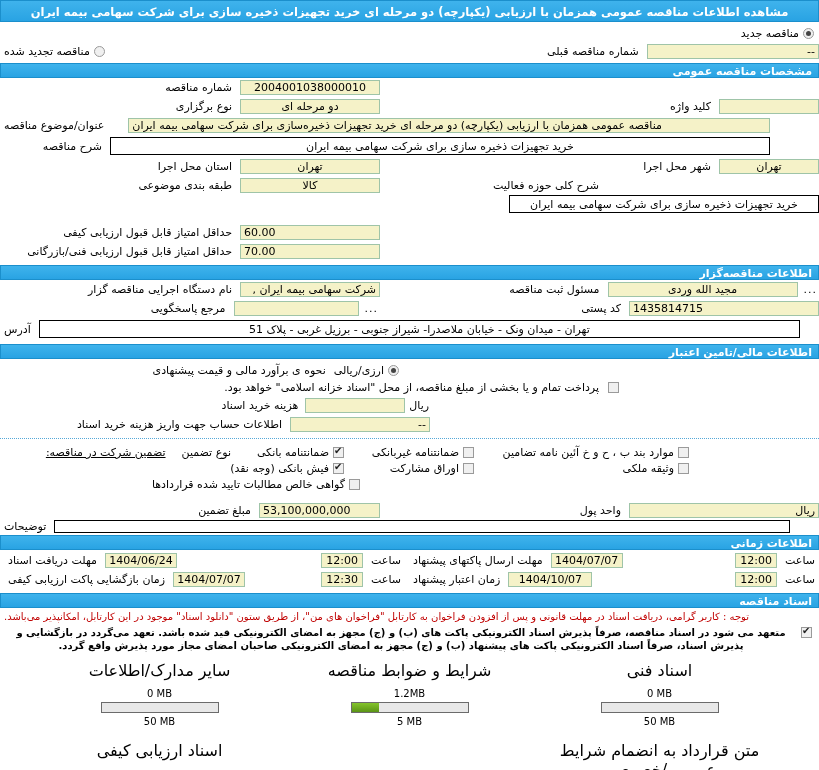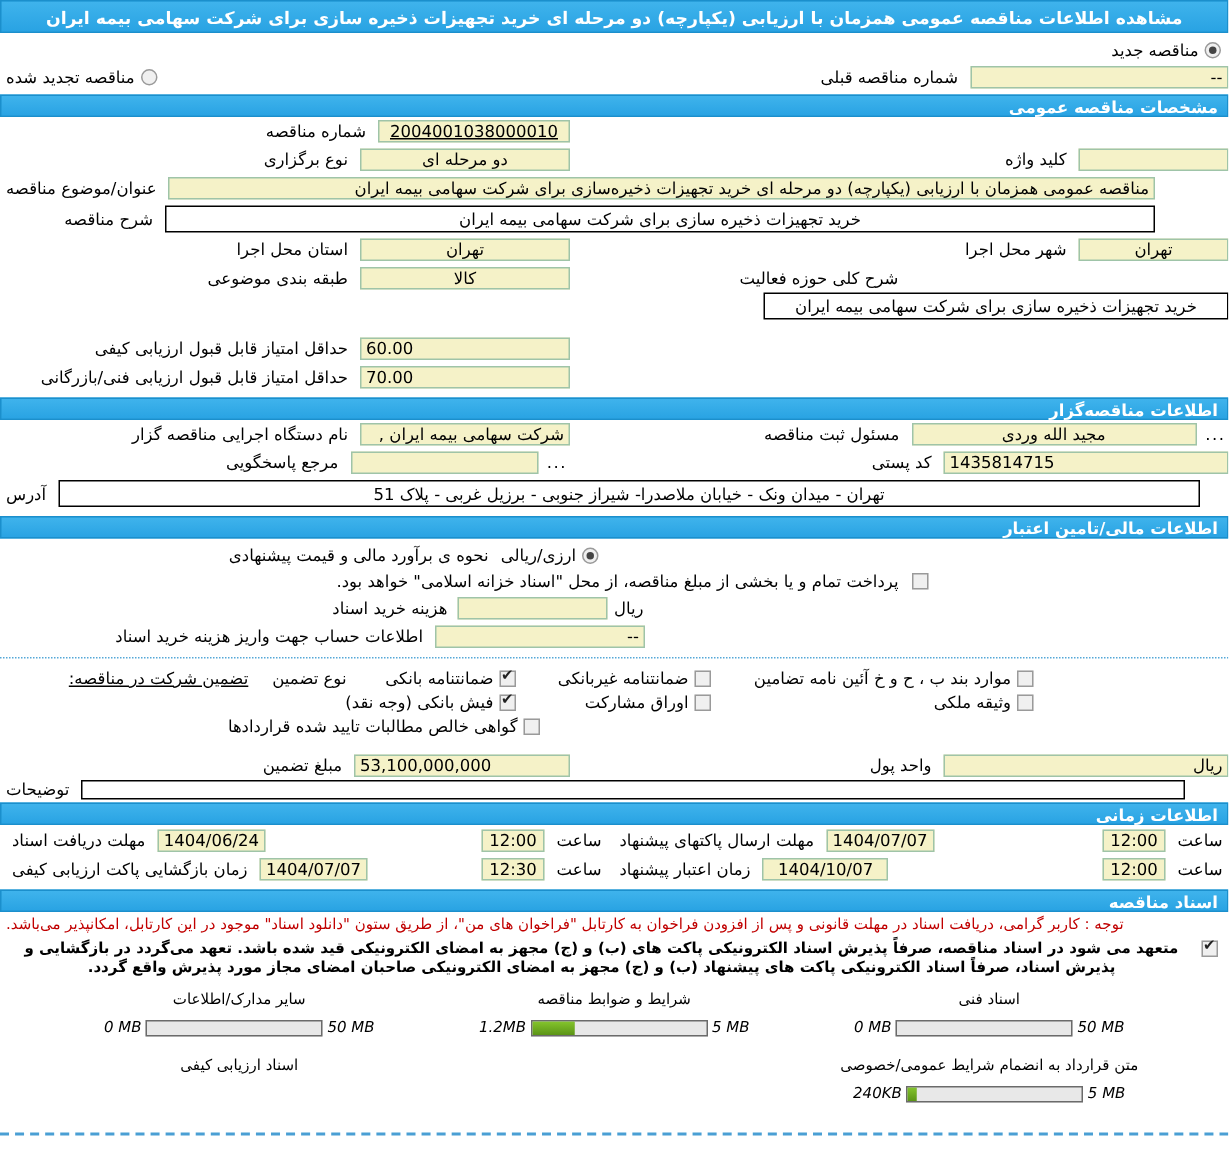--- a/index.html
+++ b/index.html
@@ -161,33 +161,32 @@
     flex-wrap: wrap;
     justify-content: center;
     padding-top: 8px;
   }
   .upl-cell {
     width: 250px;
     text-align: center;
     margin-bottom: 14px;
   }
   .upl-title {
-    font-size: 10px;
+    font-size: 16px;
     margin-bottom: 8px;
     color: #000;
   }
   .meter-line {
     display: flex;
-    flex-direction: row;
+    flex-direction: column;
     align-items: center;
     justify-content: center;
     gap: 3px;
     font-size: 10px;
     direction: ltr;
-    font-style: italic;
   }
   .meter {
     width: 118px;
     height: 11px;
     border: 1px solid #6b6b6b;
     background: #e8e8e8;
     box-sizing: border-box;
     position: relative;
     overflow: hidden;
   }
@@ -236,41 +235,41 @@
     </div>
   </div>
 
   <div class="sec-bar">مشخصات مناقصه عمومی</div>
 
   <div class="wrap">
 
     <div class="row" style="justify-content:flex-start;">
       <div style="flex:1;"></div>
       <div style="display:flex;align-items:center;gap:4px;width:380px;justify-content:flex-start;">
-        <div class="fld num" style="width:128px;text-decoration:underline;">2004001038000010</div>
+        <div class="fld num" style="width:140px;">2004001038000010</div>
         <span class="lbl">شماره مناقصه</span>
       </div>
     </div>
 
     <div class="row">
       <div style="width:330px;display:flex;align-items:center;gap:4px;padding-left:4px;">
         <div class="fld" style="width:100px;"></div>
         <span class="lbl">کلید واژه</span>
       </div>
       <div style="flex:1;"></div>
       <div style="display:flex;align-items:center;gap:4px;width:380px;justify-content:flex-start;">
         <div class="fld" style="width:140px;">دو مرحله ای</div>
         <span class="lbl">نوع برگزاری</span>
       </div>
     </div>
 
     <div class="row">
       <div style="flex:1;"></div>
       <div style="display:flex;align-items:center;gap:4px;width:770px;justify-content:flex-start;">
-        <div class="fld" style="width:660px;text-align:right;">مناقصه عمومی همزمان با ارزیابی (یکپارچه) دو مرحله ای خرید تجهیزات ذخیره‌سازی برای شرکت سهامی بیمه ایران</div>
+        <div class="fld" style="width:660px;text-align:left;margin-left:16px;">مناقصه عمومی همزمان با ارزیابی (یکپارچه) دو مرحله ای خرید تجهیزات ذخیره‌سازی برای شرکت سهامی بیمه ایران</div>
         <span class="lbl">عنوان/موضوع مناقصه</span>
       </div>
     </div>
 
     <div class="row">
       <div style="flex:1;"></div>
       <div style="display:flex;align-items:center;gap:4px;width:770px;justify-content:flex-start;">
         <div class="plain-box" style="width:660px;">خرید تجهیزات ذخیره سازی برای شرکت سهامی بیمه ایران</div>
         <span class="lbl">شرح مناقصه</span>
       </div>
@@ -460,21 +459,21 @@
 
     <div class="spacer8"></div>
 
     <div class="row">
       <div style="width:330px;display:flex;align-items:center;gap:4px;padding-left:4px;">
         <div class="fld" style="width:190px;text-align:right;">ریال</div>
         <span class="lbl">واحد پول</span>
       </div>
       <div style="flex:1;"></div>
       <div style="display:flex;align-items:center;gap:4px;width:380px;justify-content:flex-start;">
-        <div class="fld num" style="width:144px;text-align:left;">53,100,000,000</div>
+        <div class="fld num" style="width:121px;text-align:left;">53,100,000,000</div>
         <span class="lbl">مبلغ تضمین</span>
       </div>
     </div>
 
     <div class="row" style="padding-top:0;">
       <div style="flex:1;"></div>
       <div style="display:flex;align-items:center;gap:4px;width:790px;justify-content:flex-start;">
         <div class="plain-box" style="width:740px;height:13px;"></div>
         <span class="lbl">توضیحات</span>
       </div>

